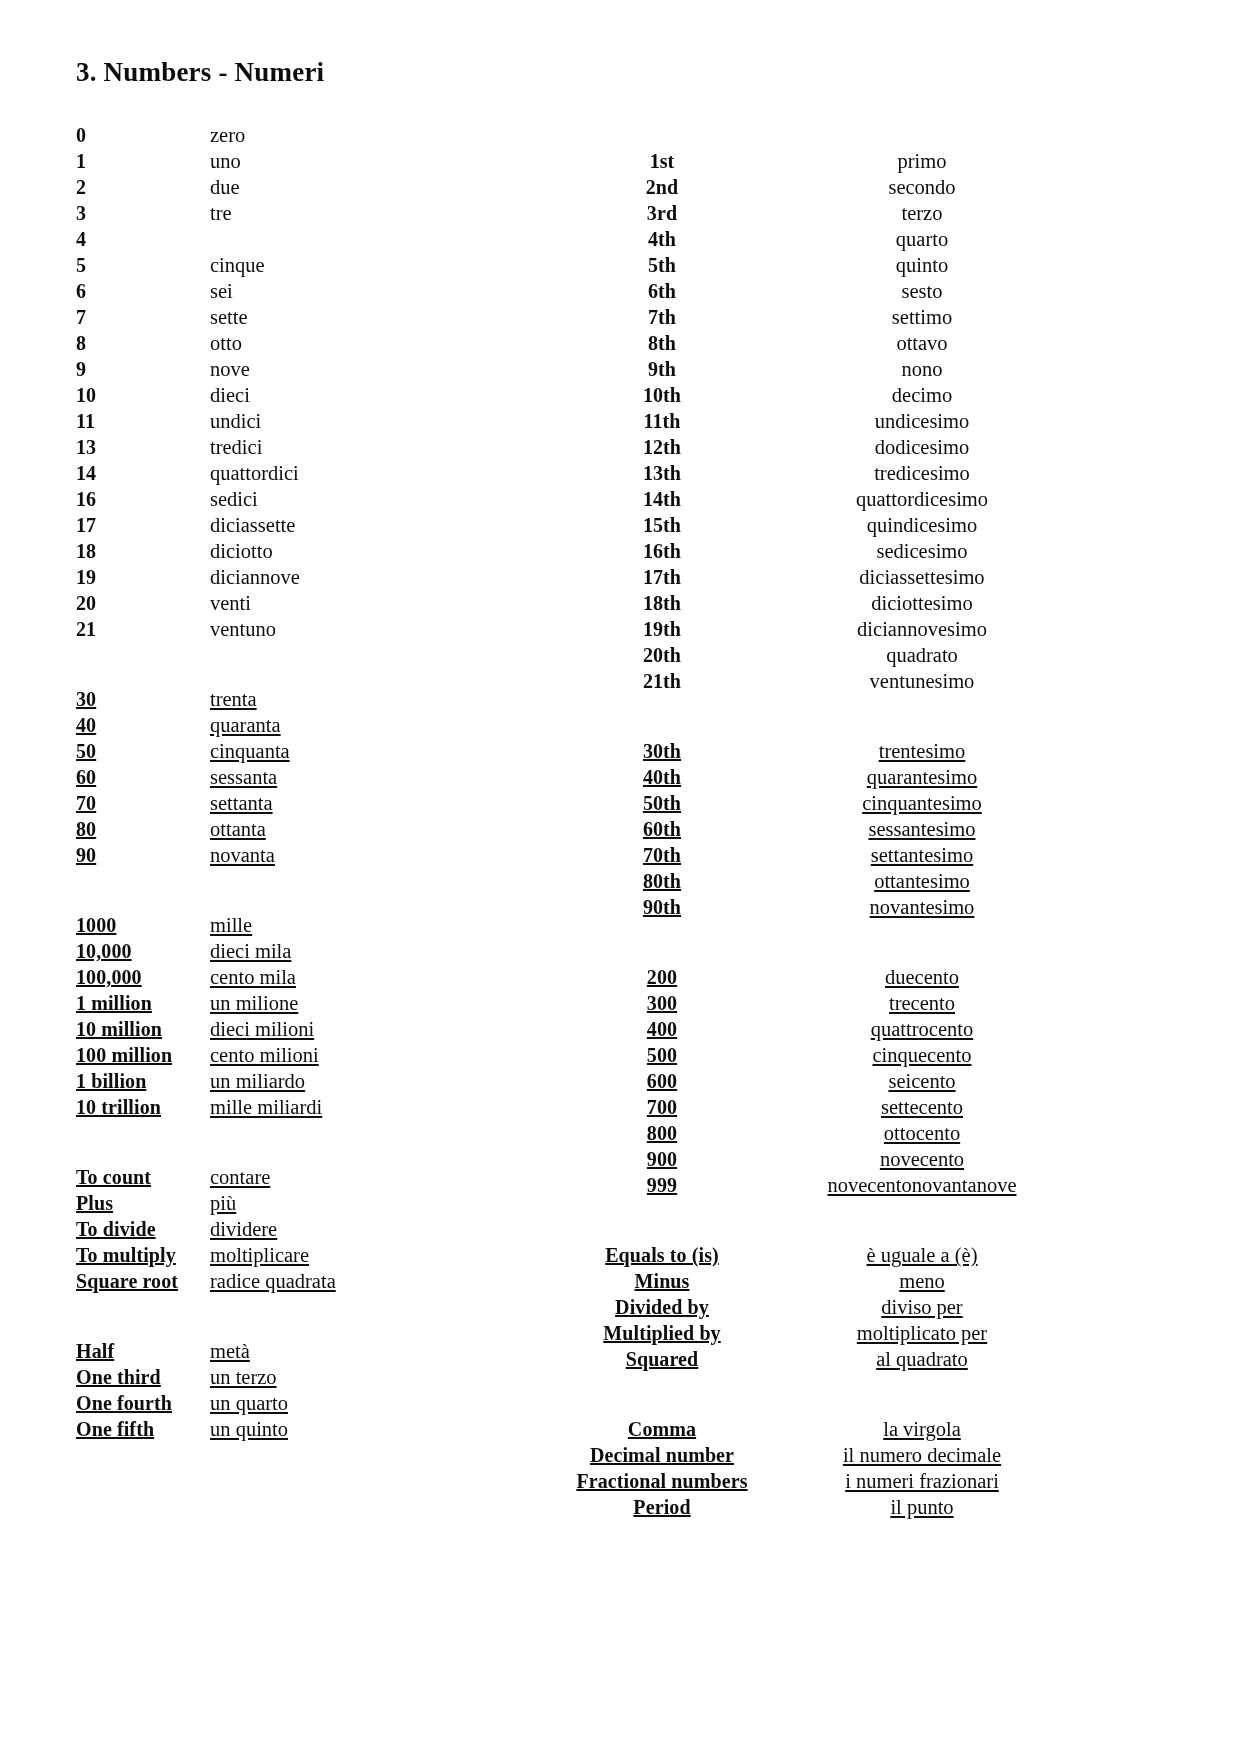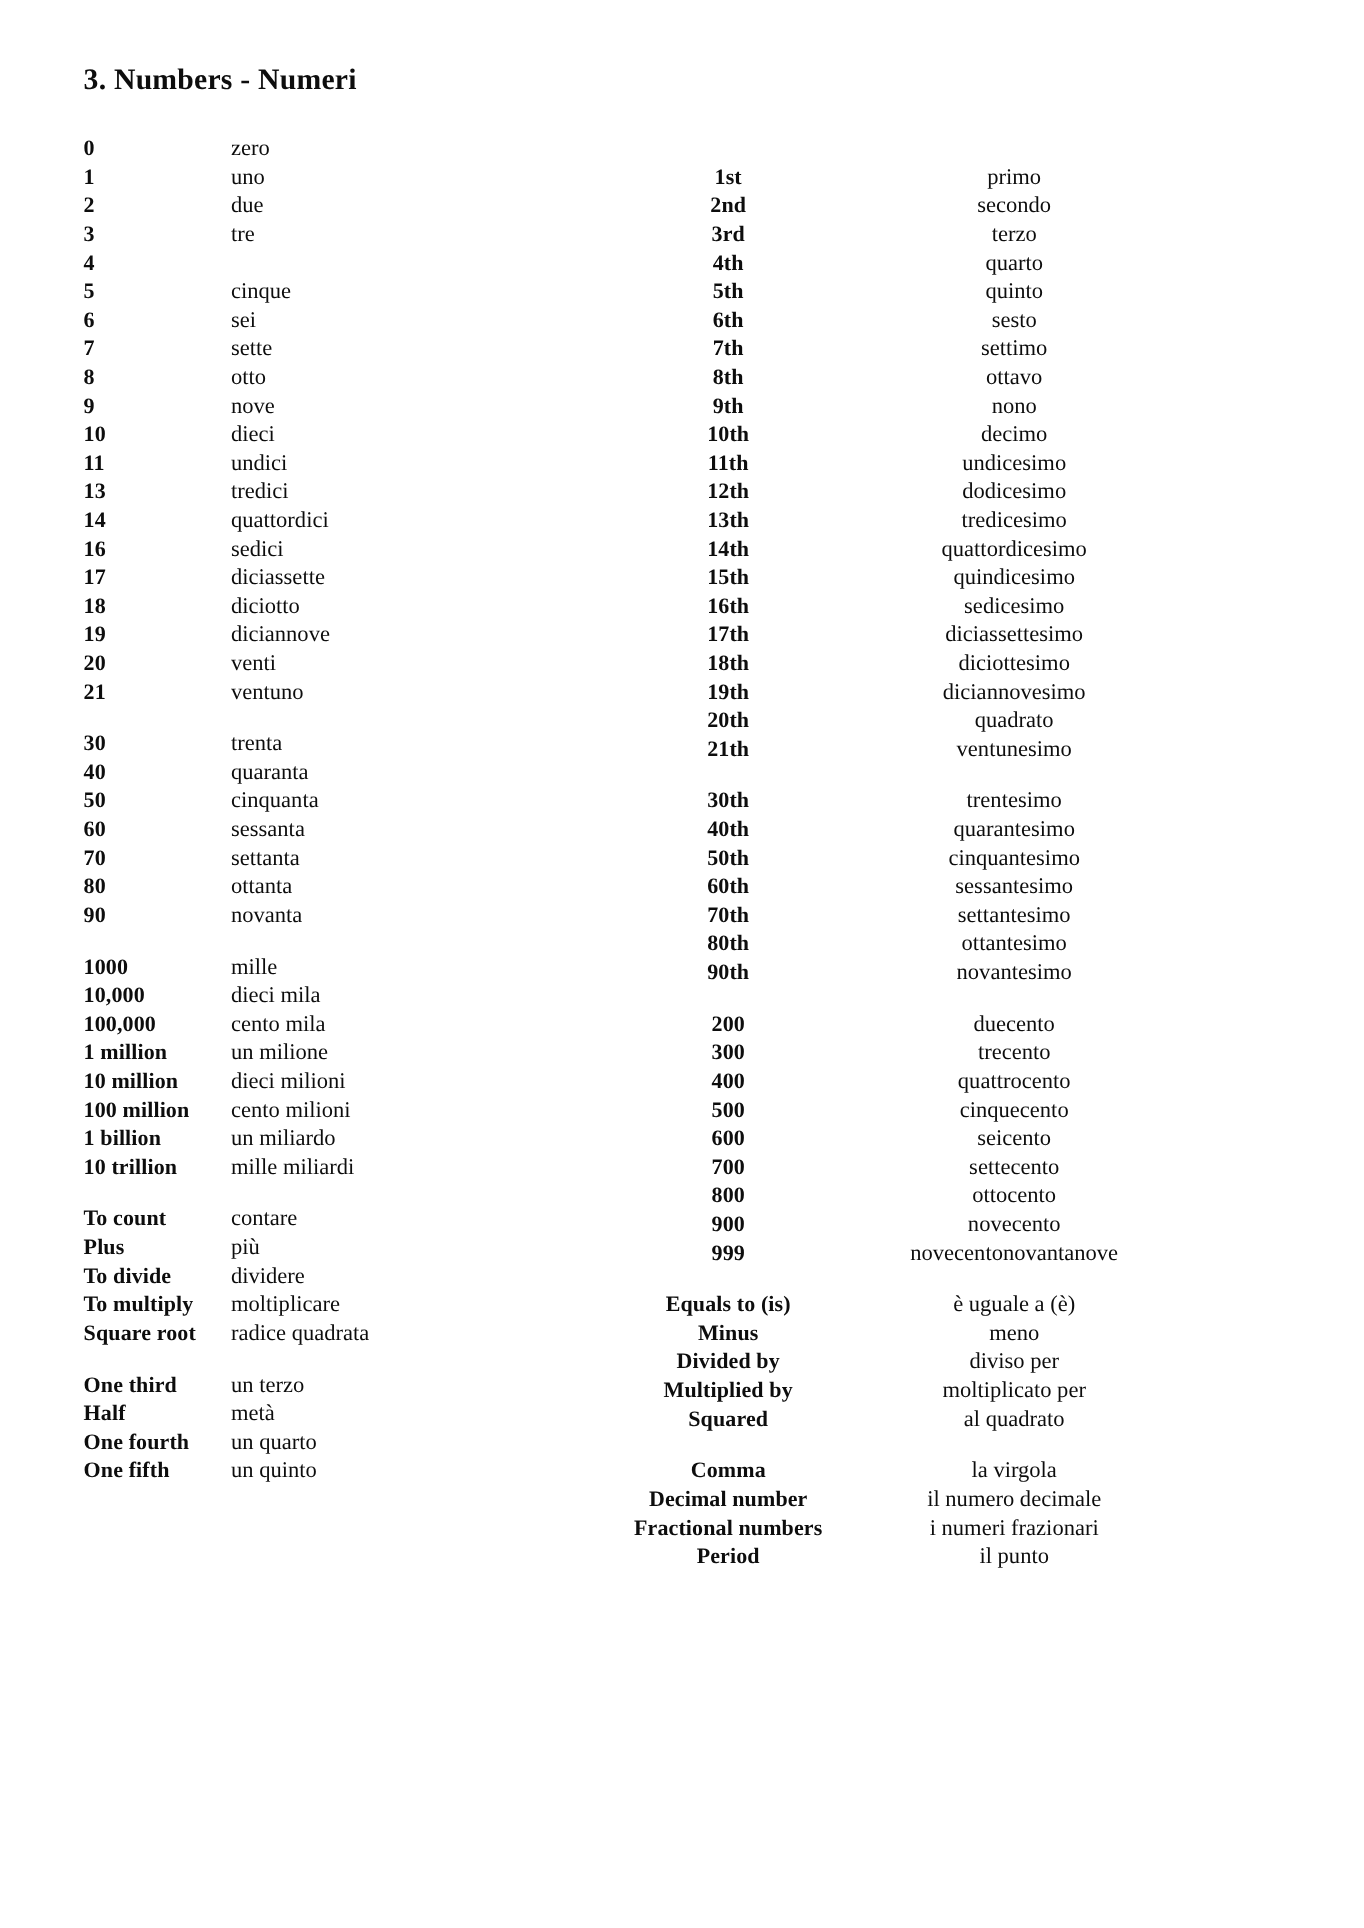--- a/index.html
+++ b/index.html
@@ -48,21 +48,22 @@
   }
   
   .column-right > .col-inner {
     padding-top: 26px;
     text-align: center;
   }
   .section {
     margin: 0;
   }
   .section + .section {
-    margin-top: 21px;
+    margin-top: 44px;
+    text-decoration: underline;
   }
   .row {
     display: flex;
     flex-direction: row;
     align-items: baseline;
     height: 26px;
     line-height: 26px;
     white-space: nowrap;
   }
   .term {
@@ -252,28 +253,28 @@
               <span class="term">To multiply</span>
               <span class="gloss">moltiplicare</span>
             </div>
             <div class="row">
               <span class="term">Square root</span>
               <span class="gloss">radice quadrata</span>
             </div>
           </div>
           <div class="section">
             <div class="row">
+              <span class="term">Half</span>
+              <span class="gloss">metà</span>
+            </div>
+            <div class="row">
               <span class="term">One third</span>
               <span class="gloss">un terzo</span>
             </div>
             <div class="row">
-              <span class="term">Half</span>
-              <span class="gloss">metà</span>
-            </div>
-            <div class="row">
               <span class="term">One fourth</span>
               <span class="gloss">un quarto</span>
             </div>
             <div class="row">
               <span class="term">One fifth</span>
               <span class="gloss">un quinto</span>
             </div>
           </div>
         </div>
     </div>

